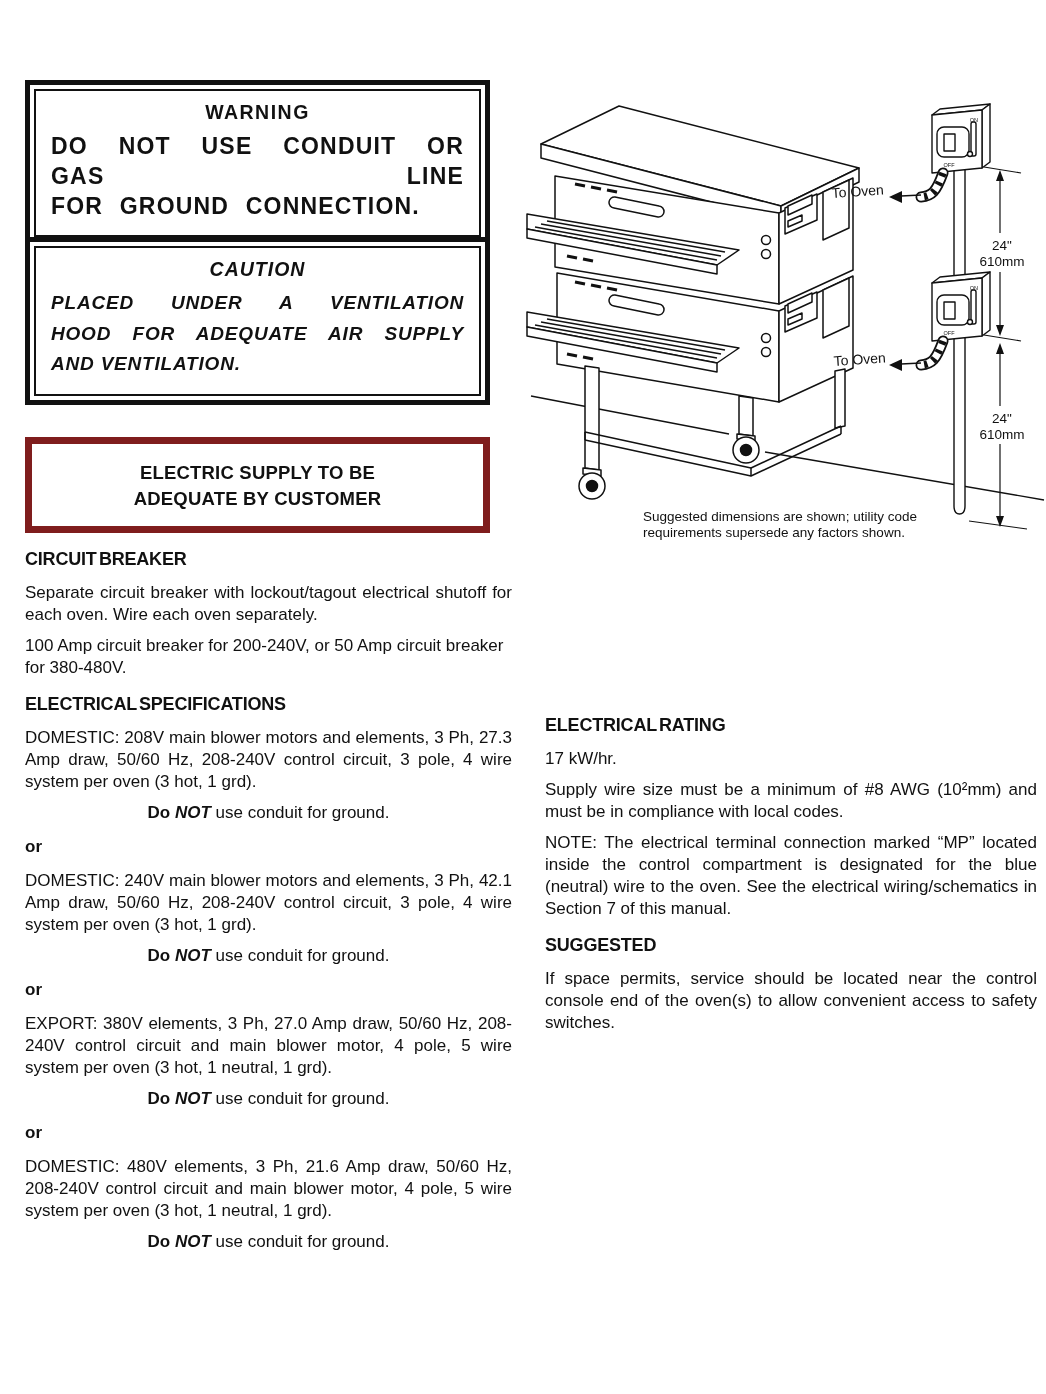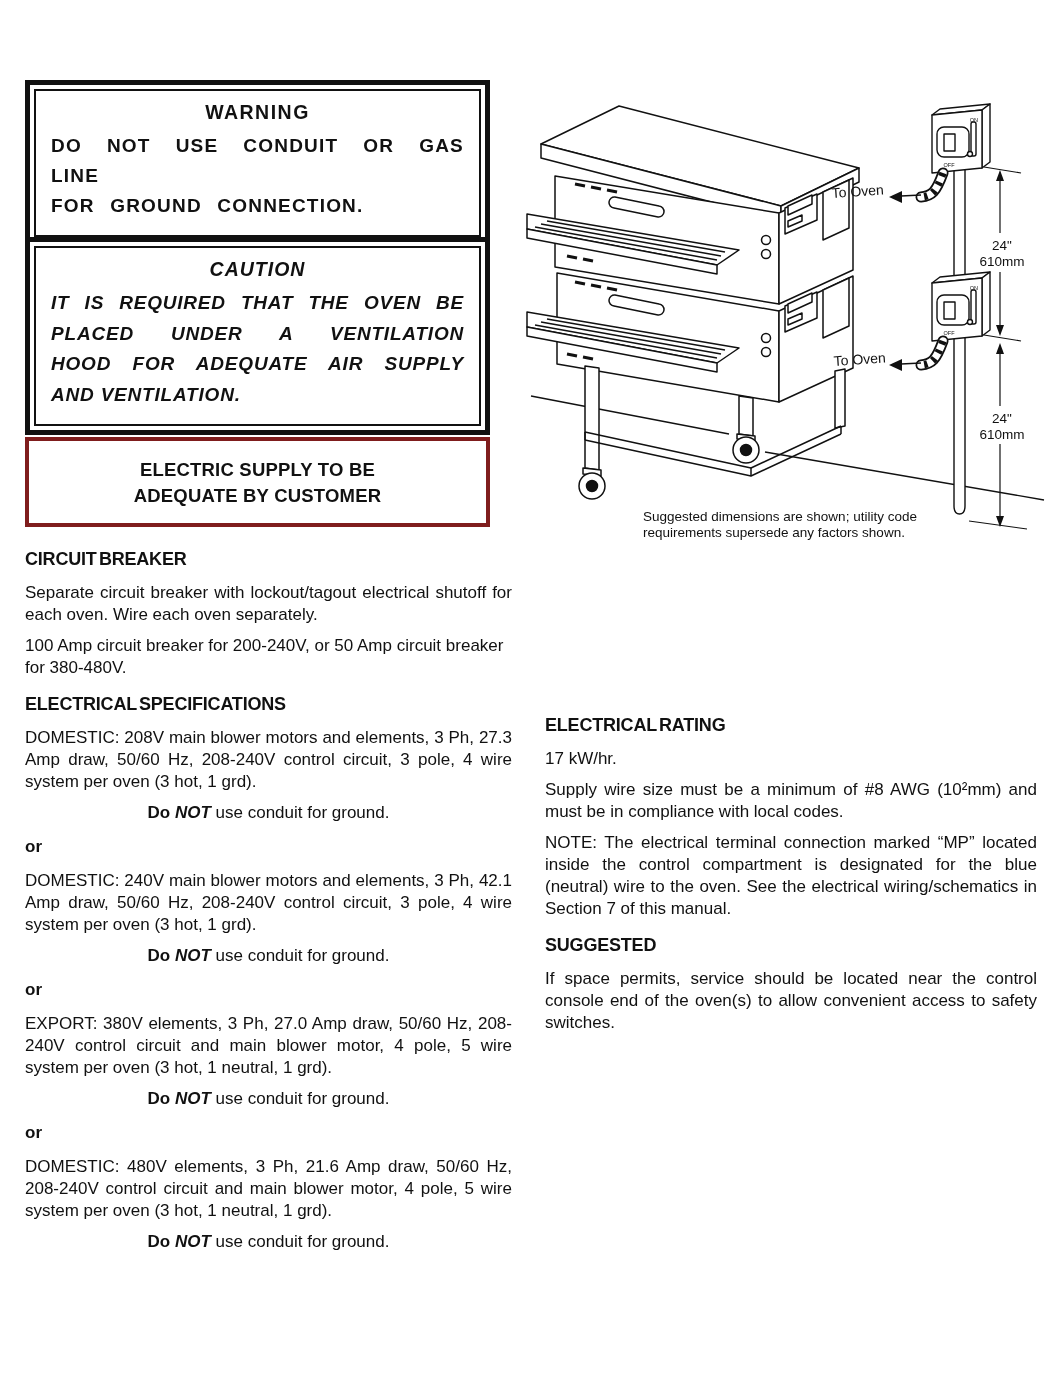--- a/index.html
+++ b/index.html
@@ -5,24 +5,24 @@
   html,body{margin:0;padding:0;background:#ffffff;}
   body{width:1046px;height:1394px;font-family:"Liberation Sans",sans-serif;color:#111;}
   .page{position:relative;width:1046px;height:1394px;background:#fff;overflow:hidden;}
 
   
   .nbox{position:absolute;left:25px;width:465px;box-sizing:border-box;}
   .dbl{border:5px solid #111;padding:4px;background:#fff;}
   .dbl .inner{border:2px solid #111;padding:8px 15px 14px 15px;}
   .box-warning{top:80px;}
   .box-caution{top:237px;}
-  .box-supply{top:437px;border:4px solid #7f1d1d;padding:16px 8px 14px 8px;text-align:center;}
+  .box-supply{top:437px;border:7px solid #7f1d1d;padding:16px 8px 14px 8px;text-align:center;}
   .box-title{text-align:center;font-weight:bold;font-size:19.5px;letter-spacing:1.5px;margin:2px 0 7px 0;}
   .box-caution .box-title{font-style:italic;letter-spacing:1px;}
-  .wline{font-weight:bold;font-size:19px;line-height:30px;letter-spacing:1.2px;word-spacing:9px;}
+  .wline{font-weight:bold;font-size:23px;line-height:30px;letter-spacing:1.2px;word-spacing:9px;}
   .jl{text-align:justify;text-align-last:justify;}
   .cline{font-weight:bold;font-style:italic;font-size:19px;line-height:30.5px;letter-spacing:0.8px;}
   .sline{font-weight:bold;font-size:18.5px;line-height:26px;letter-spacing:0.2px;}
 
   
   .col{position:absolute;}
   .col-left{left:25px;top:548px;width:487px;}
   .col-right{left:545px;top:714px;width:492px;}
   h3.hd{font-size:18px;line-height:22px;font-weight:bold;margin:14px 0 12px 0;letter-spacing:-0.2px;word-spacing:-2.5px;}
   h3.first{margin-top:0;}
@@ -47,21 +47,20 @@
     <div class="inner">
       <div class="box-title">WARNING</div>
       <div class="wline jl">DO NOT USE CONDUIT OR GAS LINE</div>
       <div class="wline">FOR GROUND CONNECTION.</div>
     </div>
   </div>
 
   <div class="nbox dbl box-caution">
     <div class="inner">
       <div class="box-title">CAUTION</div>
-      <div class="cline jl">IT IS REQUIRED THAT THE OVEN BE</div>
       <div class="cline jl">PLACED UNDER A VENTILATION</div>
       <div class="cline jl">HOOD FOR ADEQUATE AIR SUPPLY</div>
       <div class="cline">AND VENTILATION.</div>
     </div>
   </div>
 
   <div class="nbox box-supply">
     <div class="sline">ELECTRIC SUPPLY TO BE</div>
     <div class="sline">ADEQUATE BY CUSTOMER</div>
   </div>

